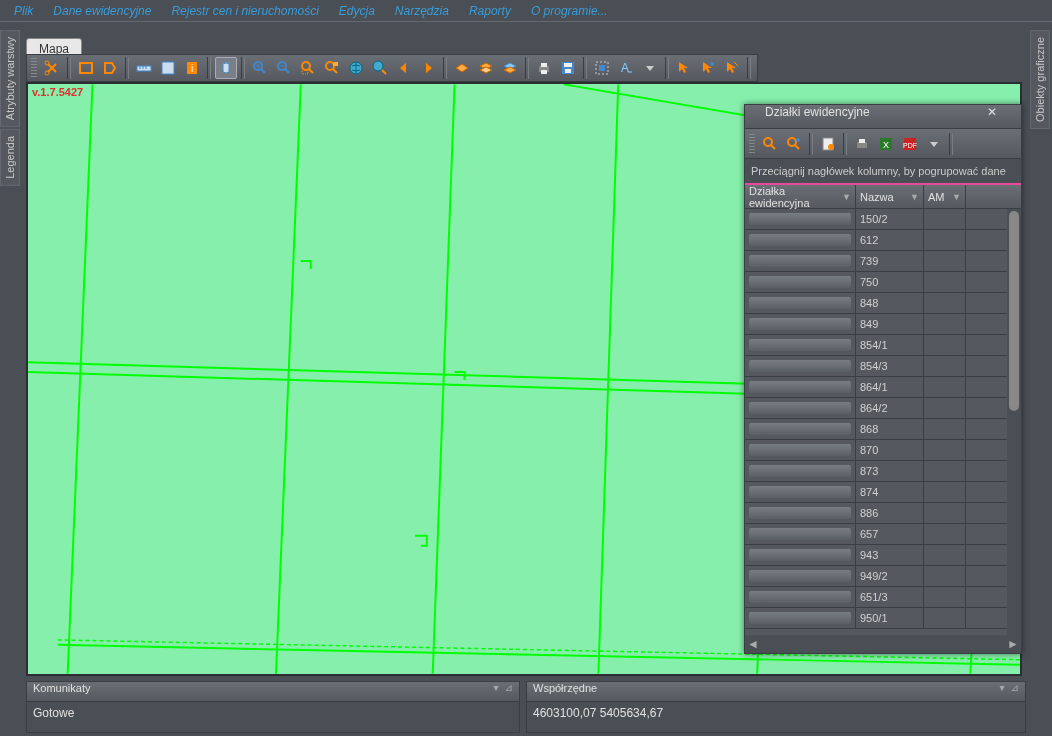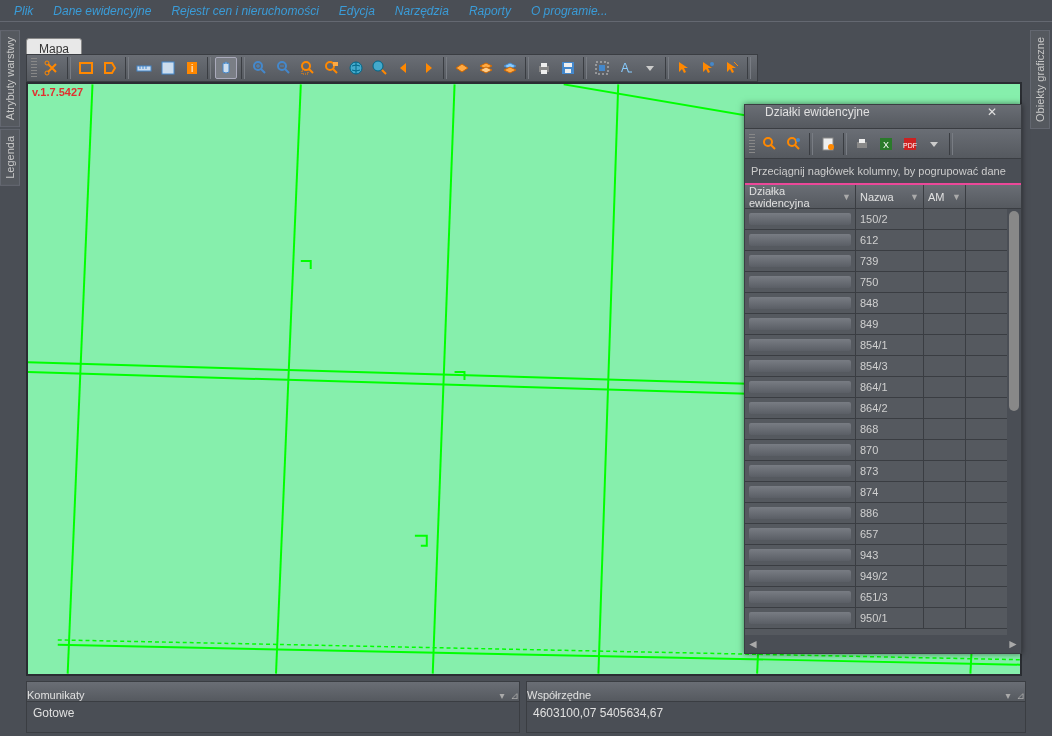--- a/index.html
+++ b/index.html
@@ -250,22 +250,22 @@
   border: 1px solid #3a3d42;
   display: flex;
   flex-direction: column;
 }
 .bp1 { width: 494px; }
 .bp2 { width: 500px; }
 .bp-title {
   height: 20px;
   background: linear-gradient(#6a6e75, #55595f);
   display: flex;
-  align-items: flex-end;
-  padding: 0 0;
+  align-items: flex-start;
+  padding: 0 6px;
   color: #e0e0e0;
   font-size: 11px;
   border-bottom: 1px solid #3a3d42;
 }
 .bp-title .spacer { flex: 1; }
 .bp-title .ico { margin-left: 6px; color: #aaa; cursor: pointer; font-size: 10px; }
 .bp-body {
   flex: 1;
   padding: 4px 6px;
   color: #e0e0e0;

